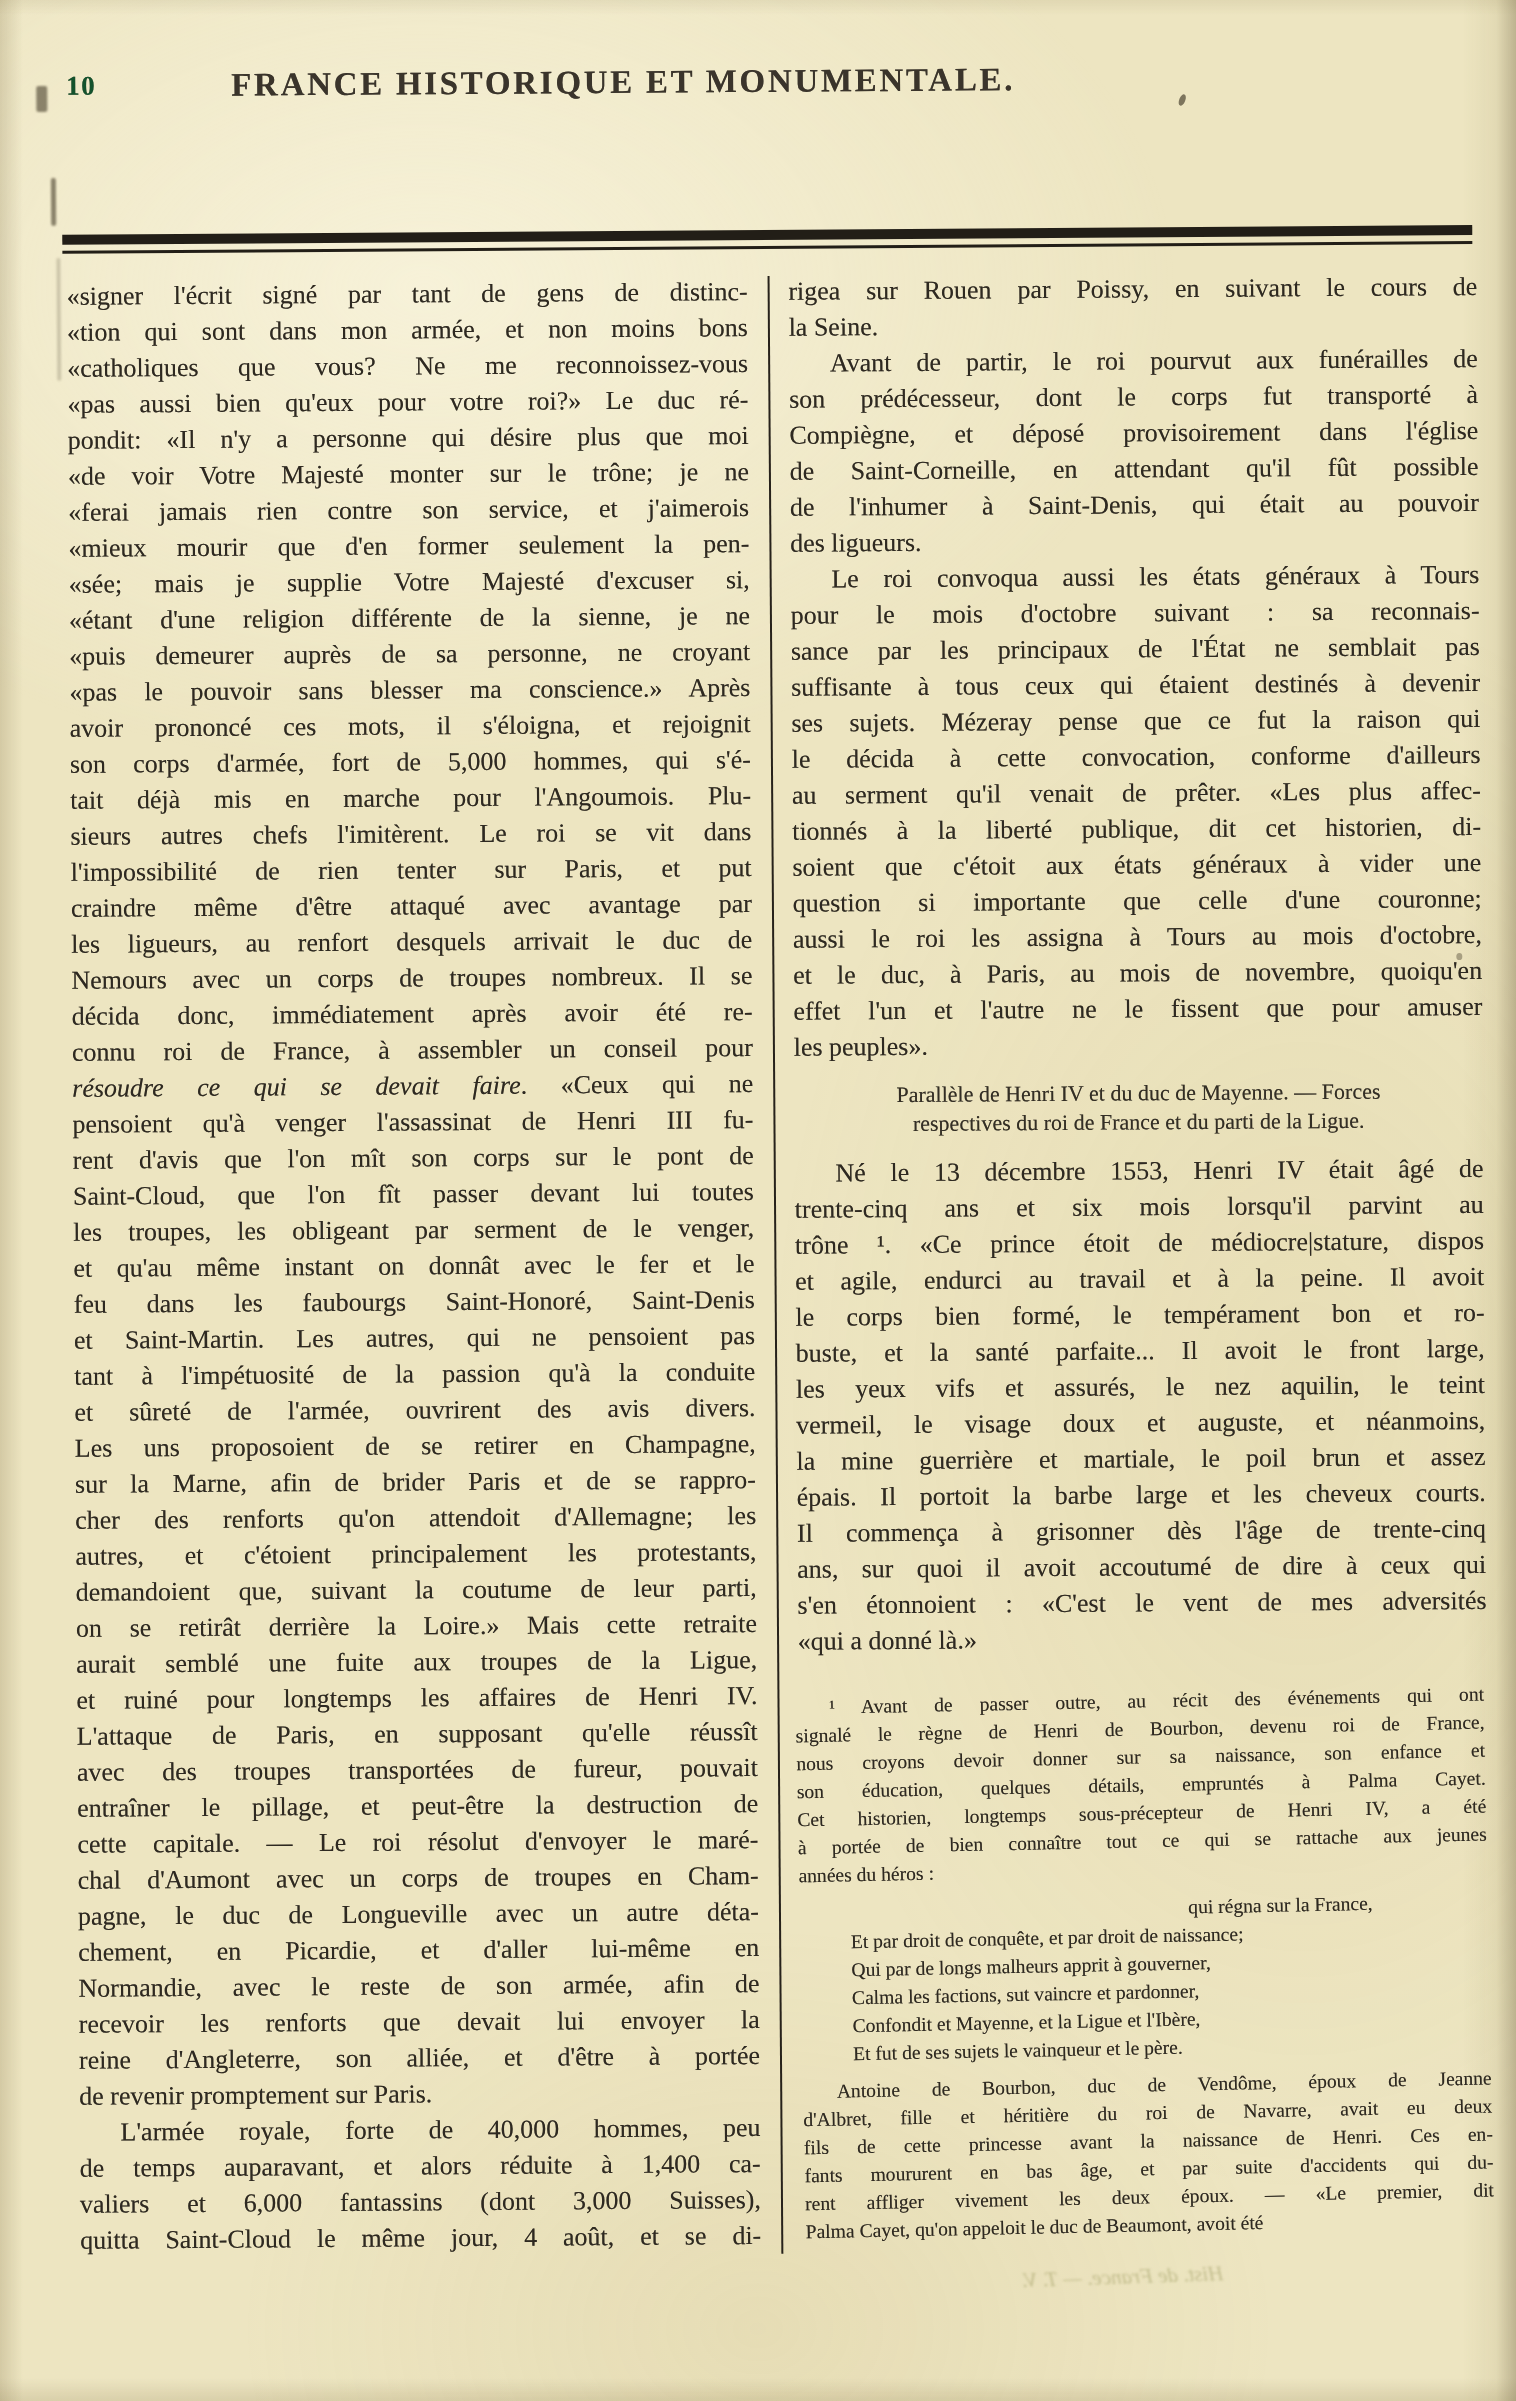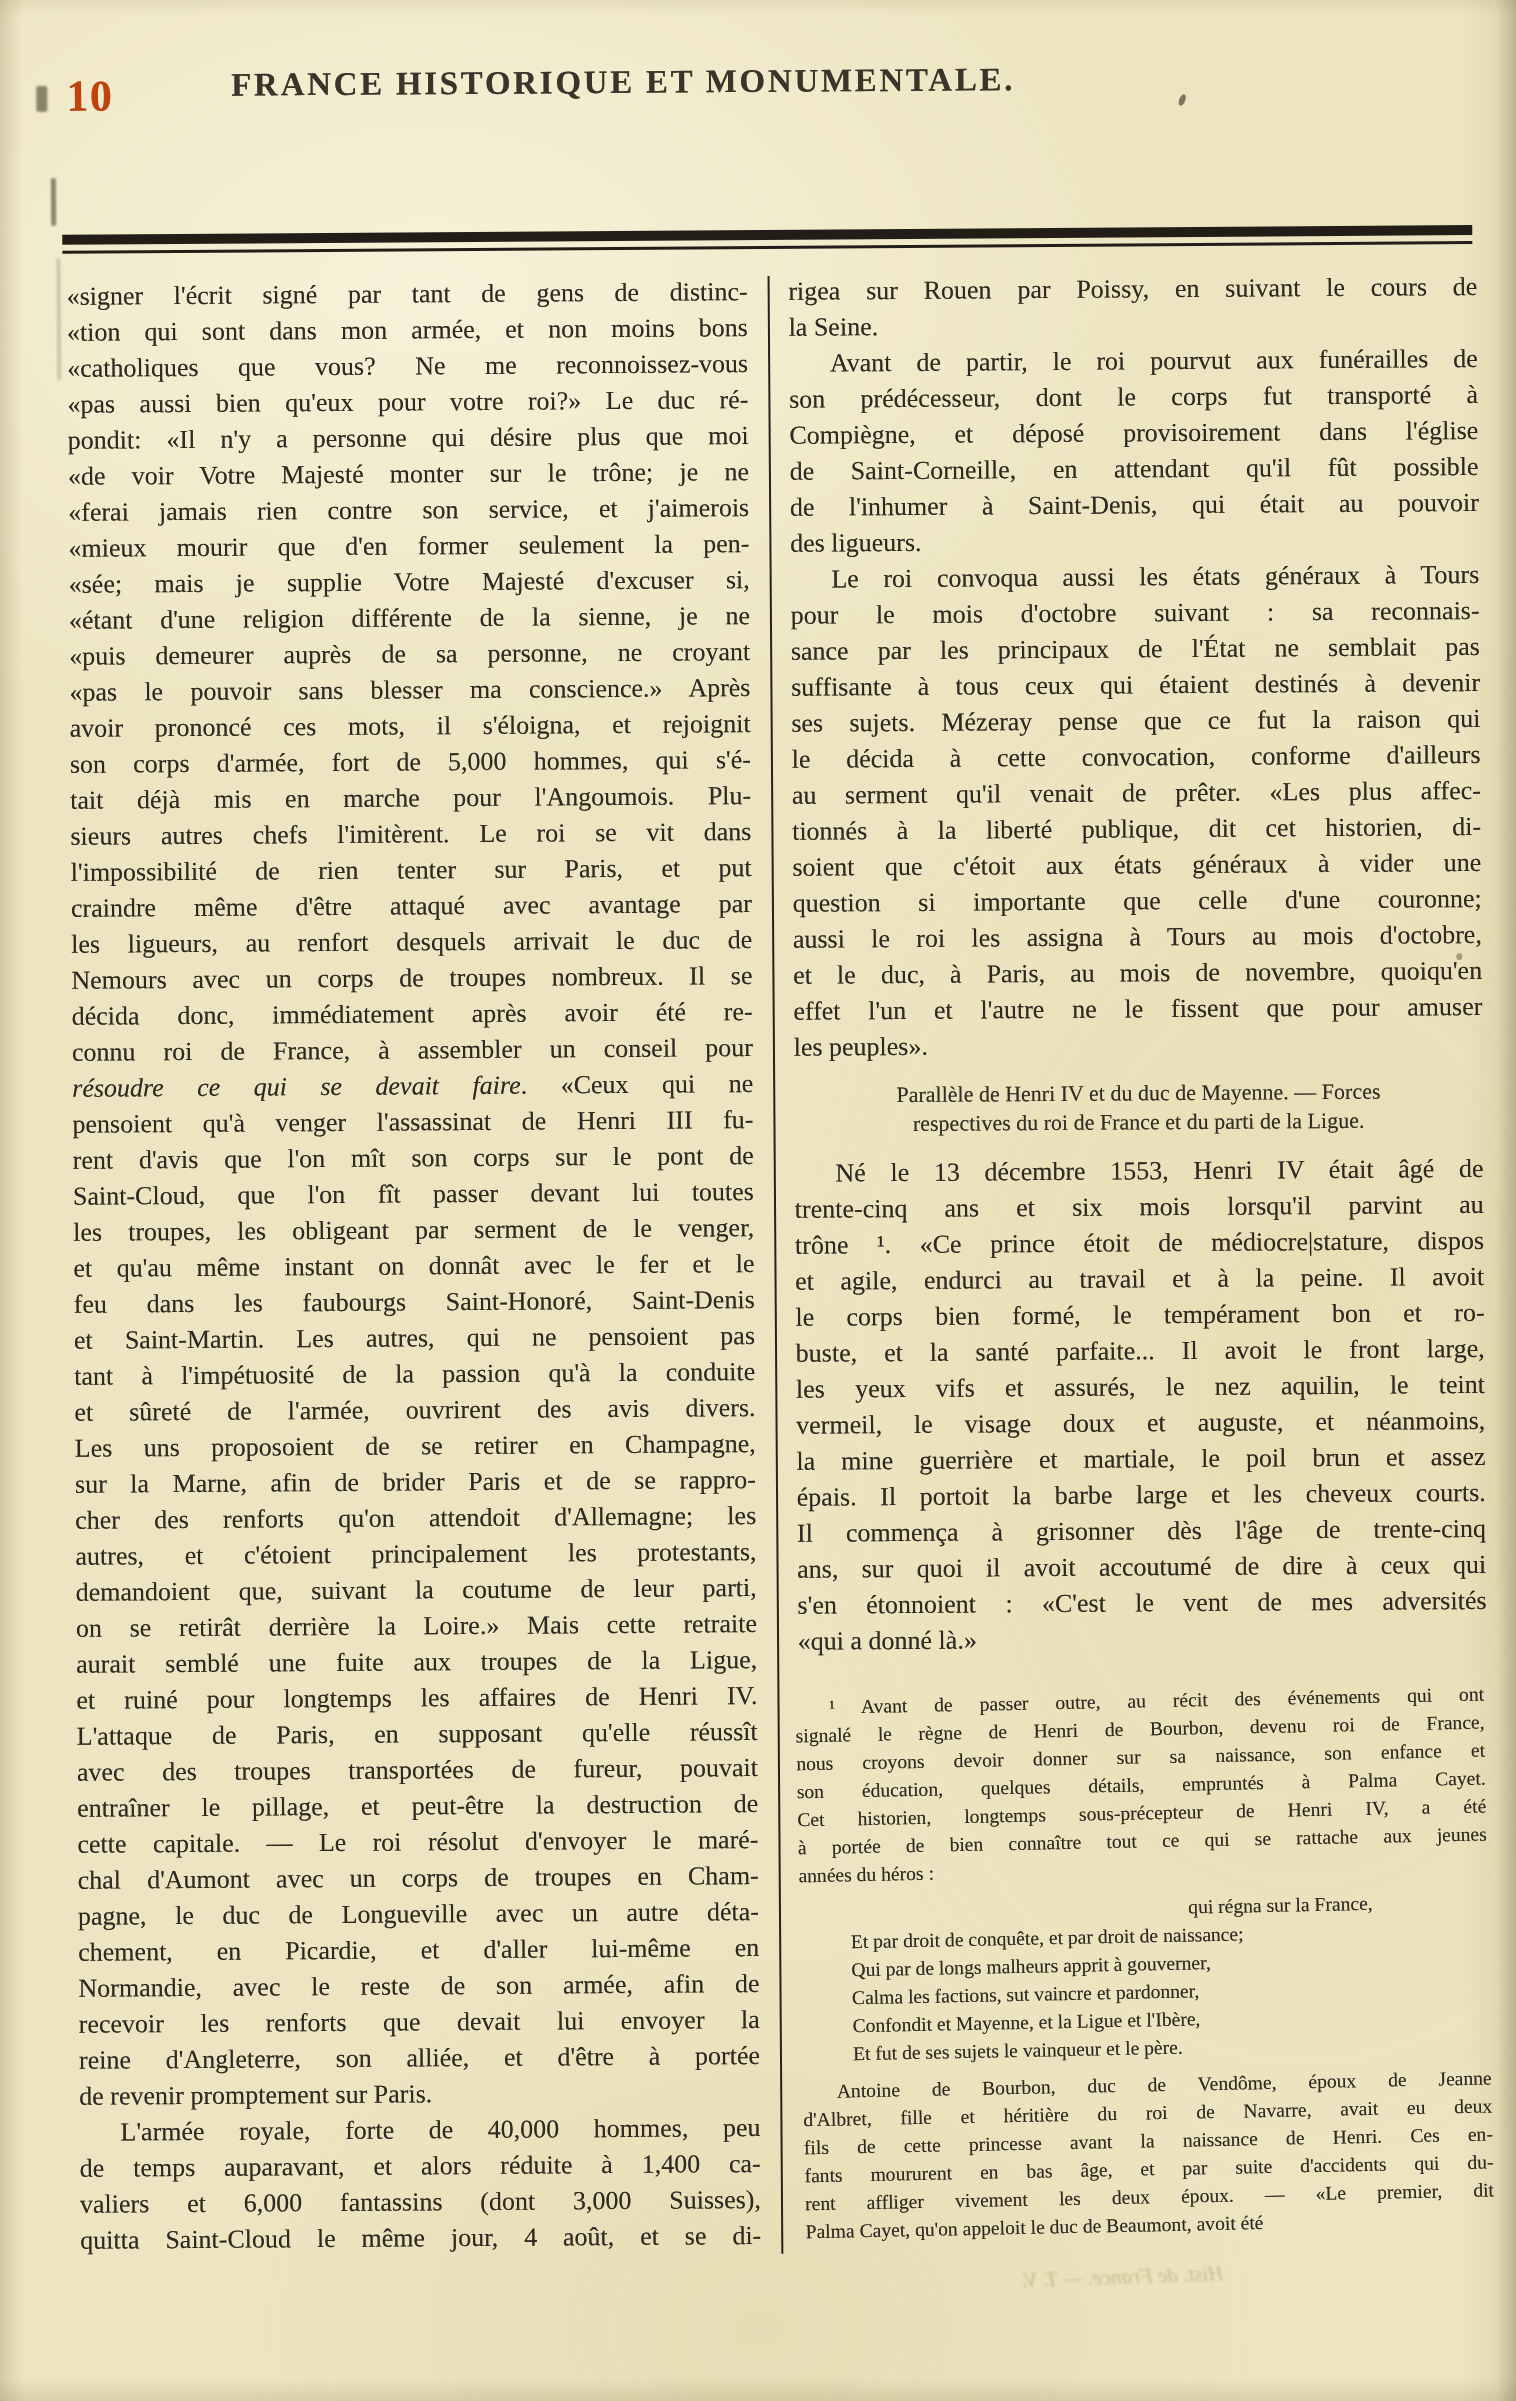--- a/index.html
+++ b/index.html
@@ -10,21 +10,21 @@
       linear-gradient(to right, rgba(110,92,50,.20) 0px, rgba(110,92,50,0) 23px),
       linear-gradient(to left, rgba(88,74,40,.32) 0px, rgba(150,135,85,.12) 20px, rgba(150,135,85,0) 54px),
       linear-gradient(to bottom, rgba(110,95,50,.10) 0px, rgba(110,95,50,0) 15.3px),
       linear-gradient(to top, rgba(110,95,50,.16) 0px, rgba(110,95,50,0) 23px),
       radial-gradient(1074px 691px at 28% 12%, rgba(255,252,236,.55), rgba(255,252,236,0) 70%),
       radial-gradient(767px 1151px at 86% 58%, rgba(190,170,100,.12), rgba(190,170,100,0) 70%),
       radial-gradient(691px 537px at 50% 97%, rgba(180,160,95,.12), rgba(180,160,95,0) 75%),
       #ede5c1;
   }
   .page{position:absolute;inset:0;transform:rotate(-0.4deg);}
-  .pagenum{position:absolute;left:74px;top:66px;font-size:44px;font-weight:700;letter-spacing:1.5px;color:#c2410c;}
+  .pagenum{position:absolute;left:74px;top:66px;font-size:27px;font-weight:700;letter-spacing:1.5px;color:#14532d;}
   .title{position:absolute;left:631px;top:63px;transform:translateX(-50%);white-space:nowrap;
          font-size:33px;font-weight:700;letter-spacing:2.7px;color:#3a342b;}
   .rule-double{position:absolute;left:69px;top:230px;width:1410px;height:6.1px;
                border-top:10.7px solid #221e17;border-bottom:3.1px solid #221e17;}
   .columns{position:absolute;left:73px;top:274px;width:1413px;display:flex;align-items:flex-start;}
   .col.left{width:681px;}
   .divider{width:2.3px;align-self:stretch;background:#27221b;margin:1.5px 18.4px 0 20px;}
   .col.right{width:689px;}
 
   .tline{font-size:26px;line-height:36px;text-align:justify;text-align-last:justify;

